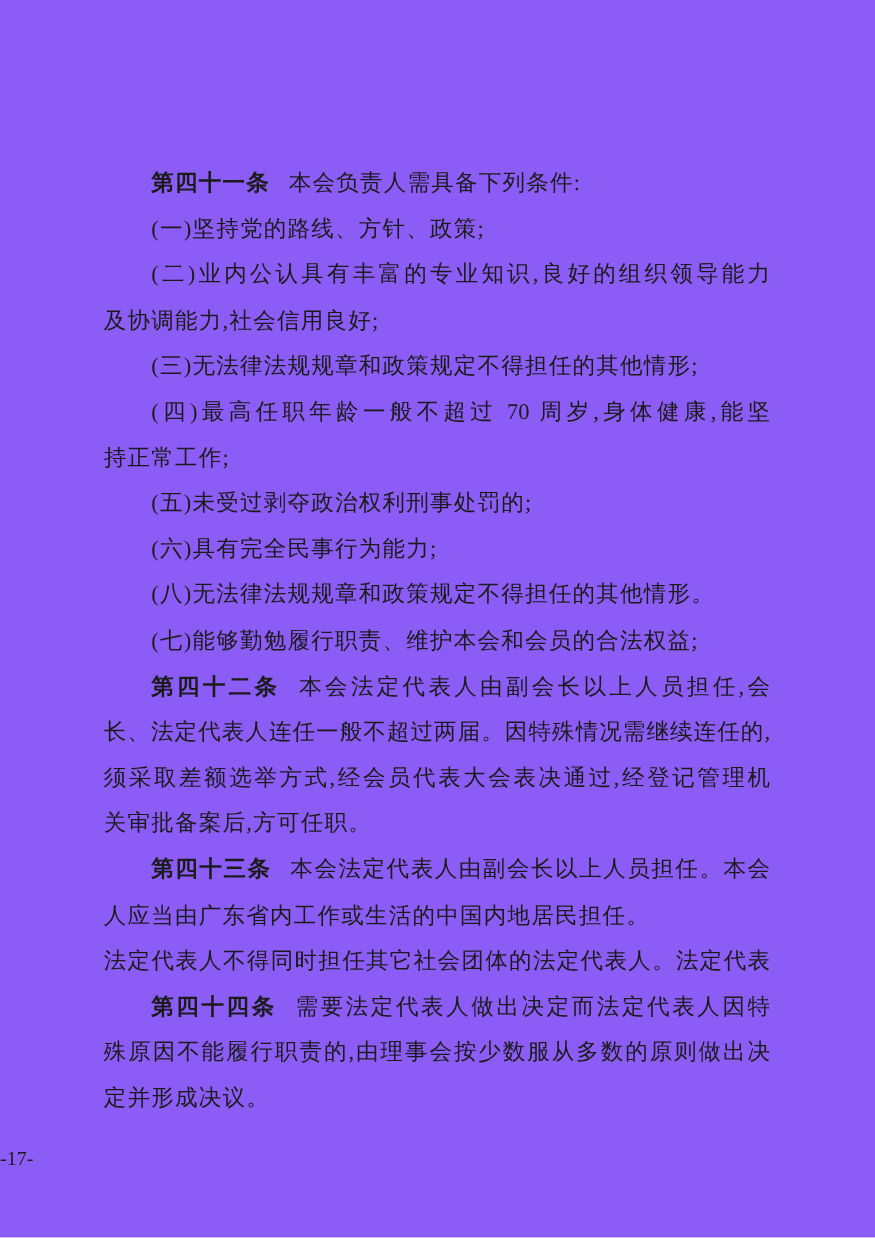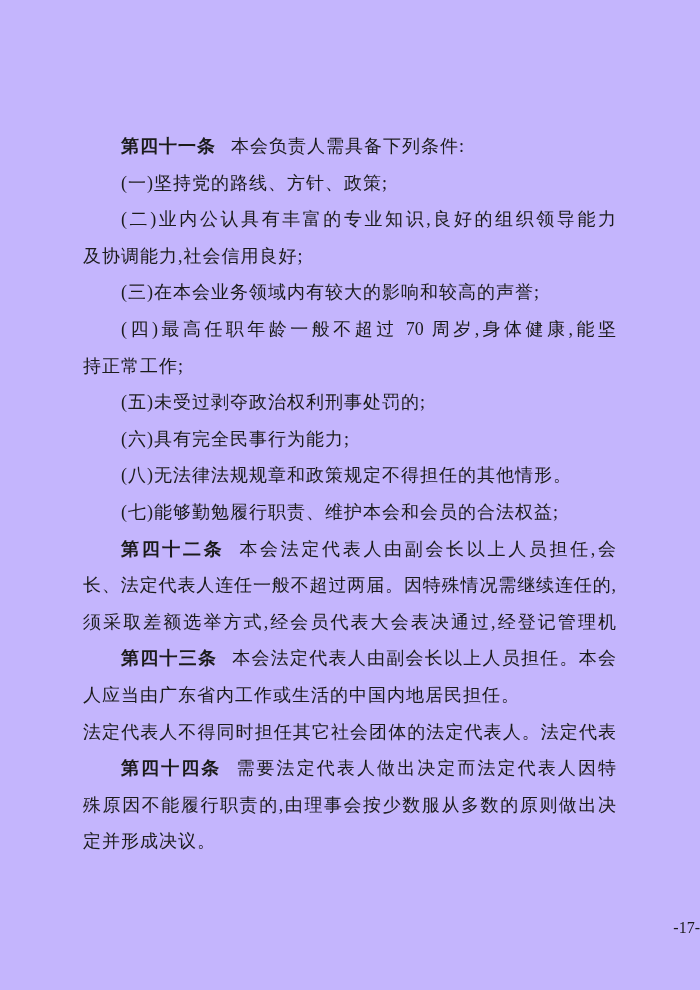--- a/index.html
+++ b/index.html
@@ -4,21 +4,21 @@
 <style>
   html, body {
     margin: 0;
     padding: 0;
     background: #ffffff;
   }
   .page {
     position: relative;
     width: 700px;
     height: 990px;
-    background: #c4b5fd;
+    background: #8b5cf6;
     color: #1b1b1b;
     font-family: "Liberation Serif", serif;
     overflow: hidden;
   }
   .doc {
     position: absolute;
     left: 83px;
     top: 128px;
     width: 533px;
   }
@@ -49,45 +49,46 @@
   }
   .head {
     font-weight: bold;
     margin-right: 15px;
   }
   .page-number {
     position: absolute;
     top: 919px;
     left: 0;
     width: 700px;
-    text-align: right;
+    text-align: left;
     font-size: 16px;
     line-height: 18px;
     color: #1b1b1b;
   }
 </style>
 </head>
 <body>
 
 <div class="page">
   <main class="doc" id="doc-body">
       <div class="line ind"><span class="head">第四十一条</span><span>本会负责人需具备下列条件:</span></div>
       <div class="line ind"><span>(一)坚持党的路线、方针、政策;</span></div>
       <div class="line ind j"><span>(二)业内公认具有丰富的专业知识,良好的组织领导能力</span></div>
       <div class="line"><span>及协调能力,社会信用良好;</span></div>
-      <div class="line ind"><span>(三)在本会业务领域内有较大的影响和较高的声誉;</span></div>
+      <div class="line ind"><span>(三)无法律法规规章和政策规定不得担任的其他情形;</span></div>
       <div class="line ind j"><span>(四)最高任职年龄一般不超过 70 周岁,身体健康,能坚</span></div>
       <div class="line"><span>持正常工作;</span></div>
       <div class="line ind"><span>(五)未受过剥夺政治权利刑事处罚的;</span></div>
       <div class="line ind"><span>(六)具有完全民事行为能力;</span></div>
       <div class="line ind"><span>(八)无法律法规规章和政策规定不得担任的其他情形。</span></div>
       <div class="line ind"><span>(七)能够勤勉履行职责、维护本会和会员的合法权益;</span></div>
       <div class="line ind j"><span class="head">第四十二条</span><span>本会法定代表人由副会长以上人员担任,会</span></div>
       <div class="line j"><span>长、法定代表人连任一般不超过两届。因特殊情况需继续连任的,</span></div>
       <div class="line j"><span>须采取差额选举方式,经会员代表大会表决通过,经登记管理机</span></div>
+      <div class="line"><span>关审批备案后,方可任职。</span></div>
       <div class="line ind j"><span class="head">第四十三条</span><span>本会法定代表人由副会长以上人员担任。本会</span></div>
       <div class="line"><span>人应当由广东省内工作或生活的中国内地居民担任。</span></div>
       <div class="line j"><span>法定代表人不得同时担任其它社会团体的法定代表人。法定代表</span></div>
       <div class="line ind j"><span class="head">第四十四条</span><span>需要法定代表人做出决定而法定代表人因特</span></div>
       <div class="line j"><span>殊原因不能履行职责的,由理事会按少数服从多数的原则做出决</span></div>
       <div class="line"><span>定并形成决议。</span></div>
     </main>
   <footer class="page-number">-17-</footer>
 </div>
 

